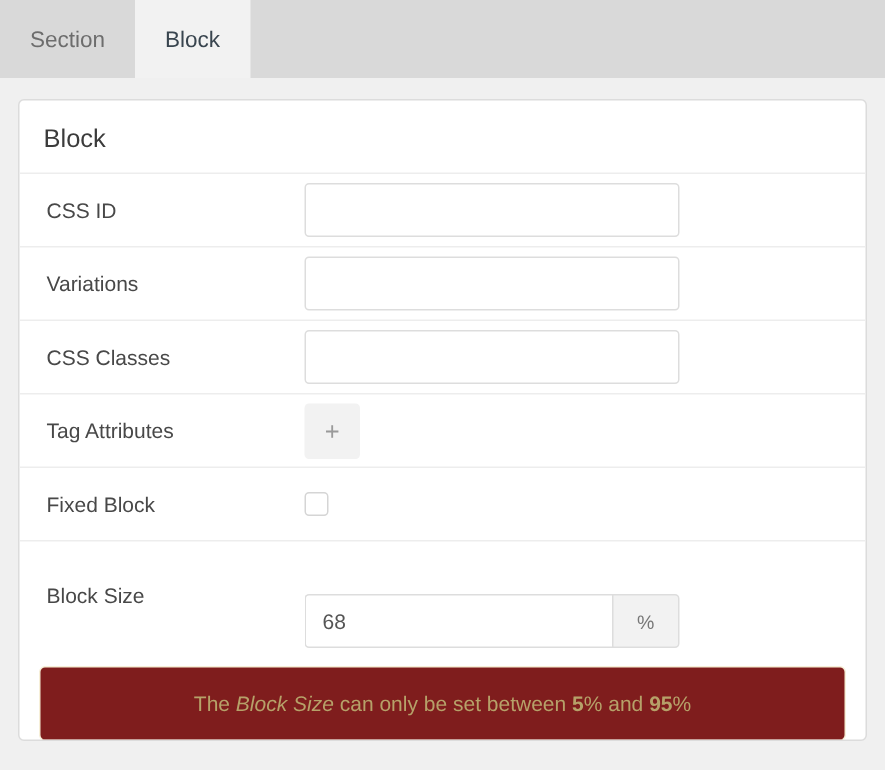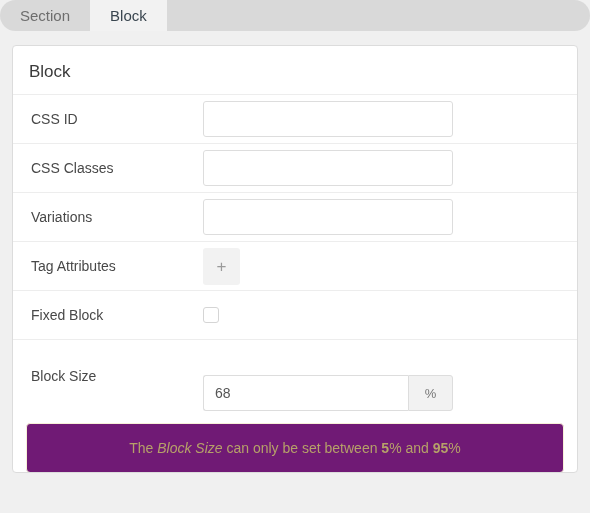--- a/index.html
+++ b/index.html
@@ -12,26 +12,25 @@
     background: #f0f0f0;
     font-family: "Liberation Sans", sans-serif;
     font-size: 14px;
     color: #444444;
     overflow: hidden;
   }
 
   
   .tabbar {
     position: relative;
-    height: 31px;
+    height: 52px;
     background: #d9d9d9;
     display: flex;
     align-items: stretch;
     box-sizing: border-box;
-    border-radius: 18px;
   }
   .tab {
     display: flex;
     align-items: center;
     justify-content: center;
     padding: 0 20px;
     font-size: 15px;
     color: #6d6d6d;
     background: transparent;
     cursor: pointer;
@@ -179,21 +178,21 @@
     display: flex;
     align-items: center;
     justify-content: center;
   }
 
   
   .notice-wrap {
     padding: 12px 13px 16px 13px;
   }
   .notice {
-    background: #701a75;
+    background: #7f1d1d;
     border: 1px solid #f7f0d8;
     border-radius: 4px;
     color: #b6a169;
     font-size: 14px;
     text-align: center;
     padding: 16px 24px;
     box-sizing: border-box;
   }
   .notice em {
     font-style: italic;
@@ -224,28 +223,28 @@
     <div class="form">
 
       <div class="row">
         <div class="row-label">CSS ID</div>
         <div class="row-control">
           <input class="text-input" type="text" value="" style="">
         </div>
       </div>
 
       <div class="row">
+        <div class="row-label">Variations</div>
+        <div class="row-control">
+          <input class="text-input" type="text" value="" style="">
+        </div>
+      </div>
+
+      <div class="row">
         <div class="row-label">CSS Classes</div>
-        <div class="row-control">
-          <input class="text-input" type="text" value="" style="">
-        </div>
-      </div>
-
-      <div class="row">
-        <div class="row-label">Variations</div>
         <div class="row-control">
           <input class="text-input" type="text" value="" style="">
         </div>
       </div>
 
       <div class="row">
         <div class="row-label">Tag Attributes</div>
         <div class="row-control">
           <button class="plus-btn">+</button>
         </div>

